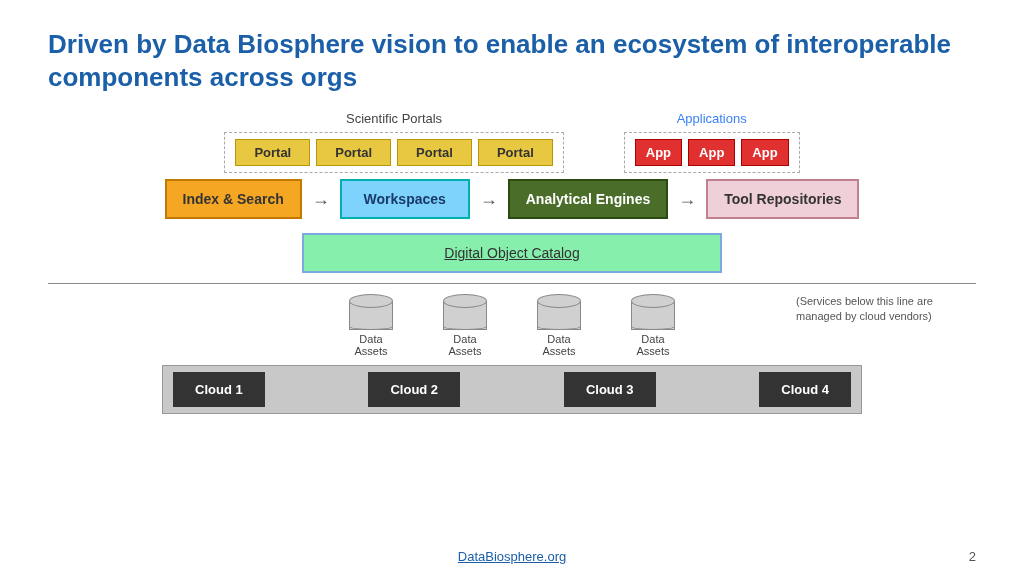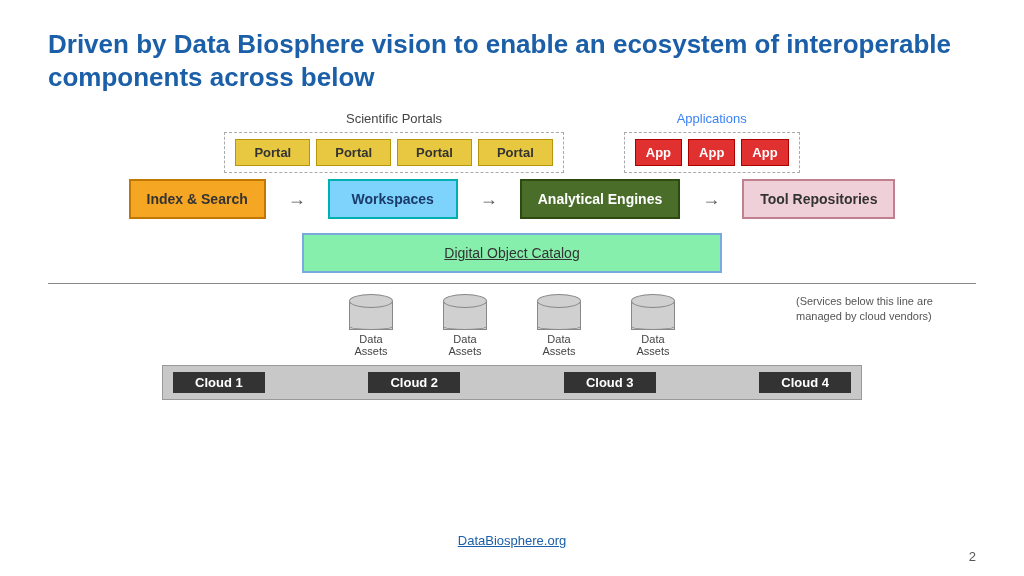--- a/index.html
+++ b/index.html
@@ -84,21 +84,21 @@
       font-size: 13px;
       font-weight: bold;
       color: #fff;
     }
     
     .row2 {
       display: flex;
       align-items: center;
       justify-content: center;
       margin-bottom: 14px;
-      gap: 16px;
+      gap: 4px;
     }
     .main-box {
       padding: 10px 16px;
       font-size: 14px;
       font-weight: bold;
       text-align: center;
       position: relative;
     }
     .index-search {
       background: #f5a623;
@@ -233,28 +233,28 @@
       display: flex;
       gap: 0;
       padding: 6px 10px;
       align-items: center;
       min-width: 700px;
       justify-content: space-between;
     }
     .cloud-box {
       background: #333;
       color: #fff;
-      padding: 3px 22px;
+      padding: 10px 22px;
       font-size: 13px;
       font-weight: bold;
     }
     
     .footer {
       position: absolute;
-      bottom: 28px;
+      bottom: 12px;
       left: 0;
       right: 0;
       display: flex;
       justify-content: center;
       align-items: center;
     }
     .footer-link {
       color: #1a5fa8;
       font-size: 13px;
       text-decoration: underline;
@@ -264,21 +264,21 @@
       bottom: 12px;
       right: 48px;
       font-size: 13px;
       color: #555;
     }
   </style>
 </head>
 <body>
 
 <div class="slide">
-  <div class="title">Driven by Data Biosphere vision to enable an ecosystem of interoperable components across below</div>
+  <div class="title">Driven by Data Biosphere vision to enable an ecosystem of interoperable components across orgs</div>
 
   <div class="diagram">
 
     <div class="row1">
       <div class="portals-group">
         <div class="portals-label">Scientific Portals</div>
         <div class="portals-boxes">
           <div class="portal-box">Portal</div>
           <div class="portal-box">Portal</div>
           <div class="portal-box">Portal</div>

